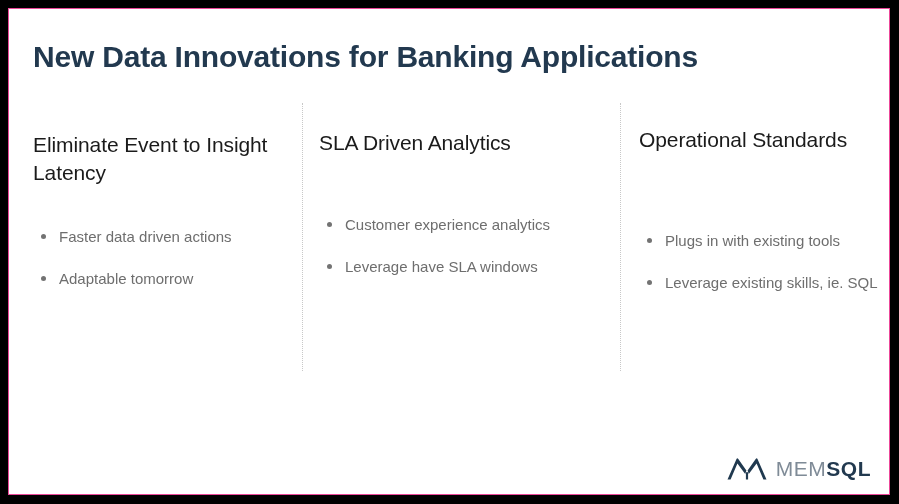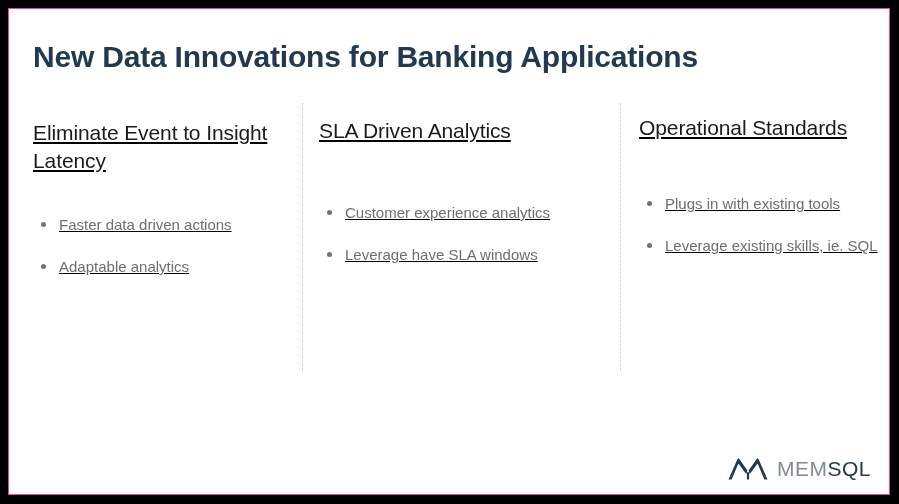--- a/index.html
+++ b/index.html
@@ -54,23 +54,22 @@
   
   .columns {
     position: absolute;
     left: 0;
     top: 96px;
     width: 100%;
     height: 360px;
   }
   .column {
     position: absolute;
-    top: 4px;
+    top: 16px;
     box-sizing: border-box;
-    text-decoration: underline;
   }
   .col-1 { left: 24px;  width: 262px; }
   .col-2 { left: 310px; width: 288px; }
   .col-3 { left: 630px; width: 240px; }
 
   .col-heading {
     font-size: 21px;
     line-height: 28px;
     font-weight: normal;
     color: #1b1b1b;
@@ -81,21 +80,21 @@
   .col-2 .col-heading { padding-top: 8px; }
   .col-3 .col-heading { padding-top: 5px; }
 
   .bullets {
     list-style: none;
     margin: 0;
     padding: 0;
   }
   .col-1 .bullets { margin-top: 38px; }
   .col-2 .bullets { margin-top: 56px; }
-  .col-3 .bullets { margin-top: 50px; }
+  .col-3 .bullets { margin-top: 75px; }
 
   .bullet-item {
     position: relative;
     padding-left: 26px;
     margin-bottom: 19px;
     font-size: 15px;
     line-height: 23px;
     color: #6e6e6e;
   }
   .bullet-item:last-child { margin-bottom: 0; }
@@ -136,21 +135,21 @@
     height: 23px;
   }
   .logo-text {
     font-size: 21px;
     line-height: 22px;
     letter-spacing: 0.5px;
     color: #7f8b97;
     white-space: nowrap;
   }
   .logo-text .logo-sql {
-    font-weight: normal;
+    font-weight: bold;
     color: #22394f;
   }
 </style>
 </head>
 <body>
 
 <div class="slide-frame">
   <div class="slide-canvas">
 
     <div class="slide-title">New Data Innovations for Banking Applications</div>
@@ -162,21 +161,21 @@
 
       <div class="column col-1">
         <h2 class="col-heading">Eliminate Event to Insight Latency</h2>
         <ul class="bullets">
           <li class="bullet-item">
             <span class="bullet-dot"></span>
             <span>Faster data driven actions</span>
           </li>
           <li class="bullet-item">
             <span class="bullet-dot"></span>
-            <span>Adaptable analytics</span>
+            <span>Adaptable tomorrow</span>
           </li>
         </ul>
       </div>
 
       <div class="column col-2">
         <h2 class="col-heading">SLA Driven Analytics</h2>
         <ul class="bullets">
           <li class="bullet-item">
             <span class="bullet-dot"></span>
             <span>Customer experience analytics</span>

